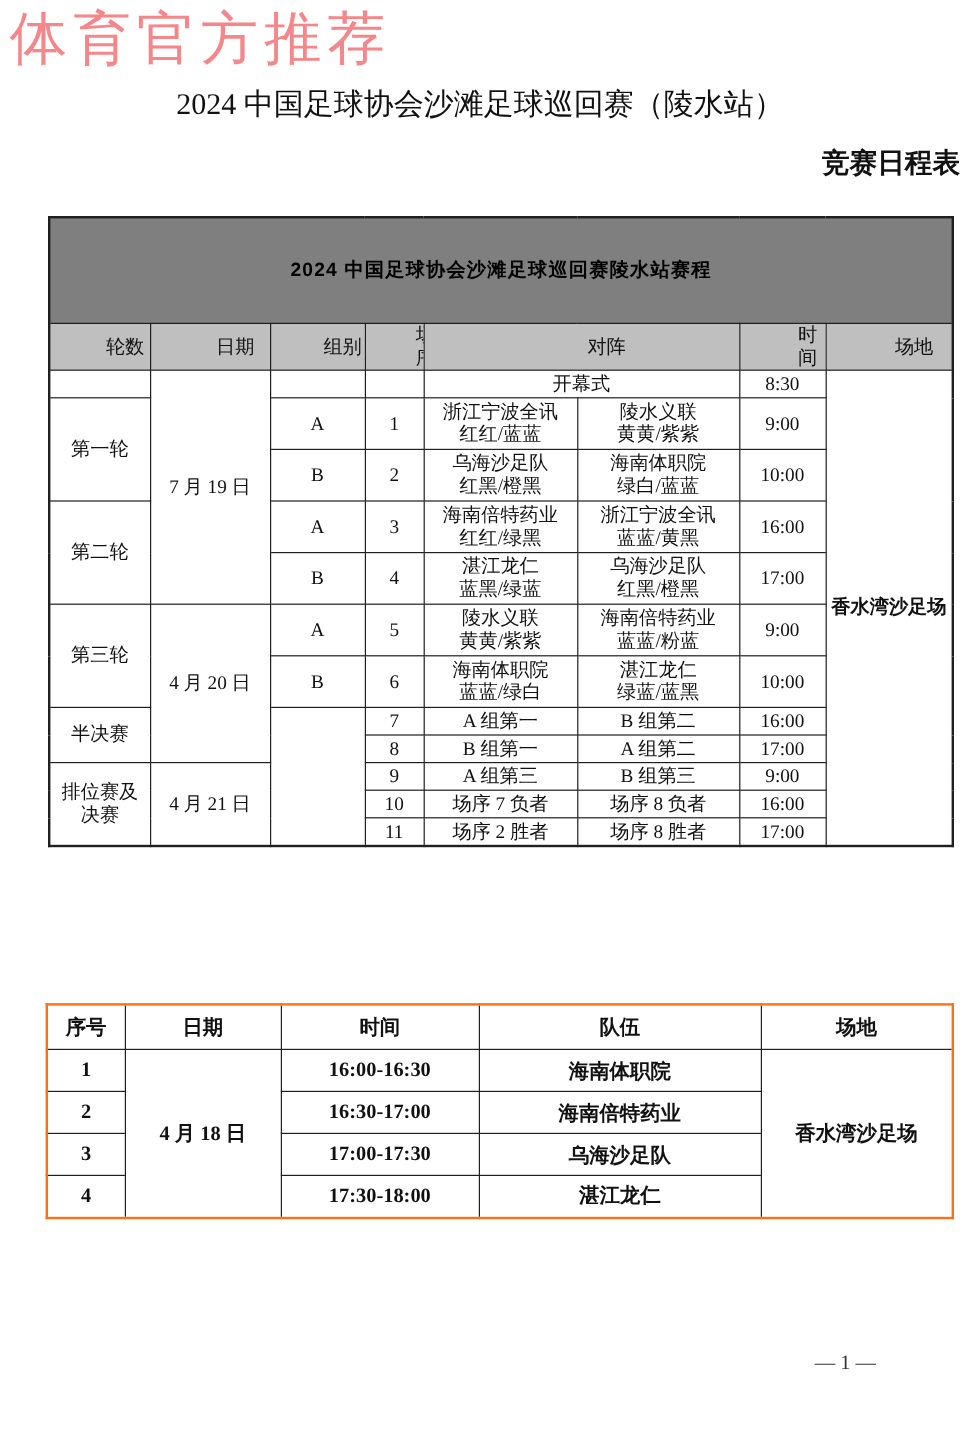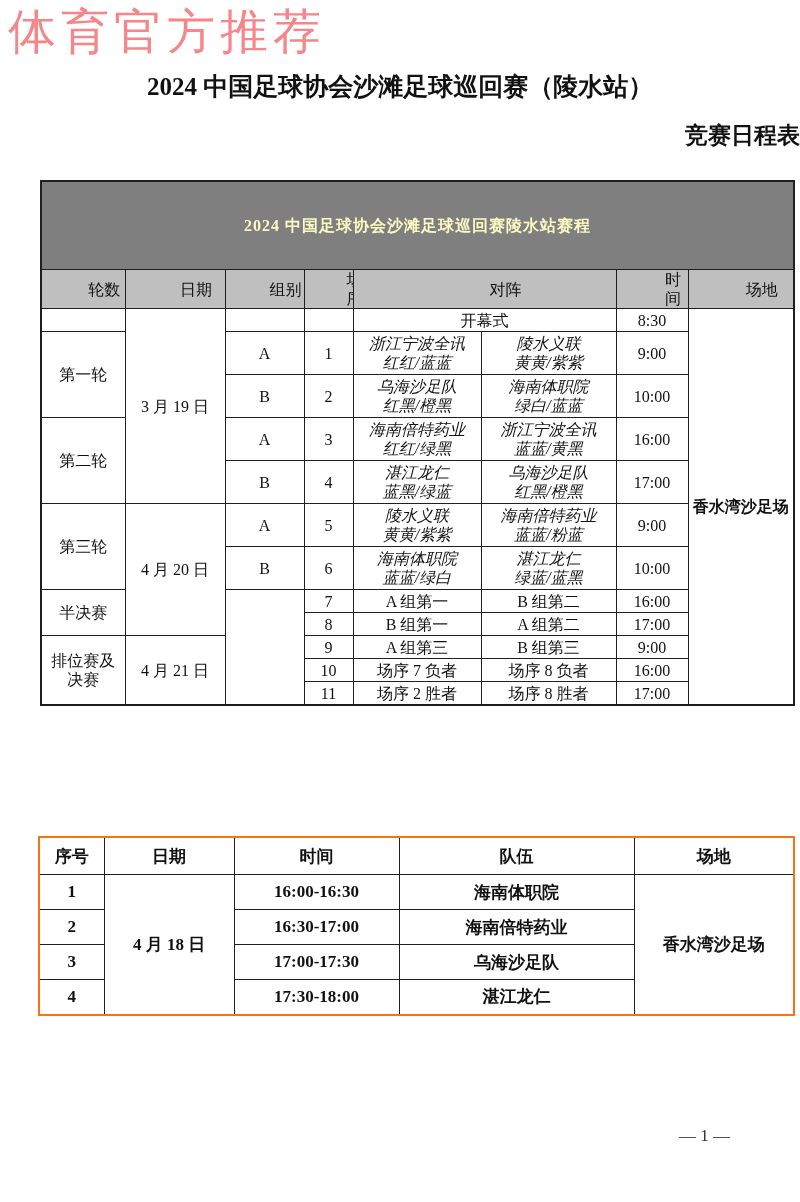--- a/index.html
+++ b/index.html
@@ -9,45 +9,45 @@
   }
   
   .watermark{
     position:absolute;left:8px;top:0px;font-size:48px;letter-spacing:5px;
     color:rgba(244,121,124,0.9);white-space:nowrap;z-index:50;pointer-events:none;
     font-family:"Liberation Serif","DejaVu Serif",serif;
   }
   
   .main-title{
     position:absolute;left:0;top:70px;width:800px;text-align:center;
-    font-size:25px;font-weight:bold;
+    font-size:25px;font-weight:normal;
   }
   .sub-title{
     position:absolute;left:0;top:120px;width:800px;text-align:right;
     font-size:23px;font-weight:bold;
   }
   .training-title{
     position:absolute;left:0;top:746px;width:800px;text-align:center;
     font-size:23px;font-weight:bold;
   }
   
   table{border-collapse:collapse;table-layout:fixed;}
   td{border:1px solid #1f1f1f;text-align:center;vertical-align:middle;padding:0;overflow:hidden;}
   .tbl1{position:absolute;left:40px;top:180px;width:753px;border:2px solid #1f1f1f;}
   .tbl1 td{font-size:16px;line-height:1.2;}
   .caption-cell{
-    background:#7f7f7f;color:#fef9c3;height:87px;
-    font-family:Liberation Serif, serif;
+    background:#7f7f7f;color:#000000;height:87px;
+    font-family:Liberation Sans, sans-serif;
     font-size:21px;font-weight:bold;letter-spacing:1px;
   }
   .tbl1 .hdr td{background:#bfbfbf;height:27px;font-size:16px;padding-left:42px;}
   .row-open{height:23px;}
   .row-match{height:43px;}
   .row-ko{height:23px;}
-  .teamcell{font-size:15px;line-height:19px;font-style:italic;}
+  .teamcell{font-size:15px;line-height:19px;}
   .teamcell span{display:block;}
   .venue-cell{font-weight:bold;font-size:16px;}
   .wrapnarrow{display:inline-block;max-width:66px;}
   
   .tbl2{position:absolute;left:38px;top:836px;width:755px;border:2px solid #f97316;}
   .tbl2 td{font-size:17px;}
   .tbl2 .hdr td{height:36px;font-weight:bold;background:#ffffff;}
   .tbl2 .row{height:35px;font-weight:bold;}
   
   .page-number{
@@ -84,21 +84,21 @@
       <td>轮数</td>
       <td>日期</td>
       <td>组别</td>
       <td>场序</td>
       <td colspan="2">对阵</td>
       <td>时间</td>
       <td>场地</td>
     </tr>
     <tr class="row-open">
       <td></td>
-      <td rowspan="5">3 月 19 日</td>
+      <td rowspan="5">7 月 19 日</td>
       <td></td>
       <td></td>
       <td colspan="2">开幕式</td>
       <td>8:30</td>
       <td rowspan="12" class="venue-cell">香水湾沙足场</td>
     </tr>
     <tr class="row-match">
       <td rowspan="2">第一轮</td>
       <td>A</td>
       <td>1</td>

